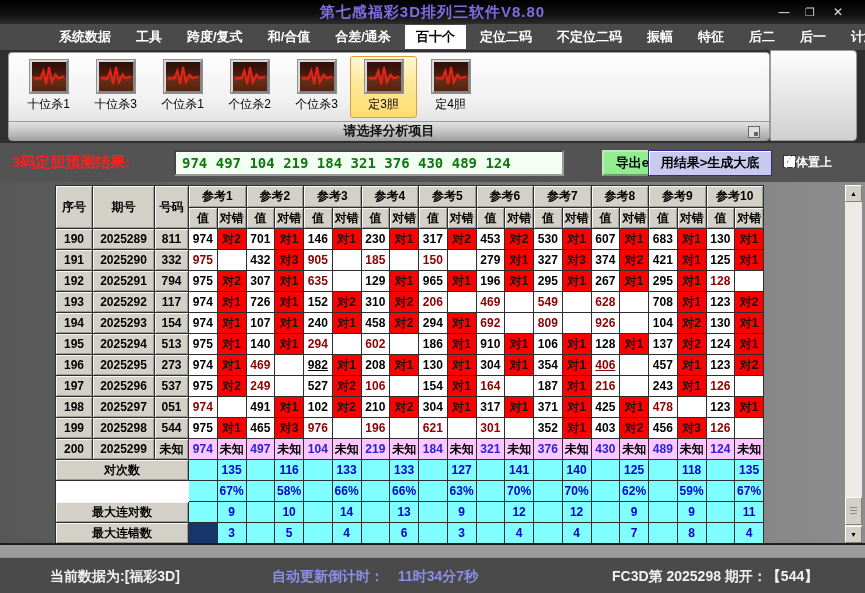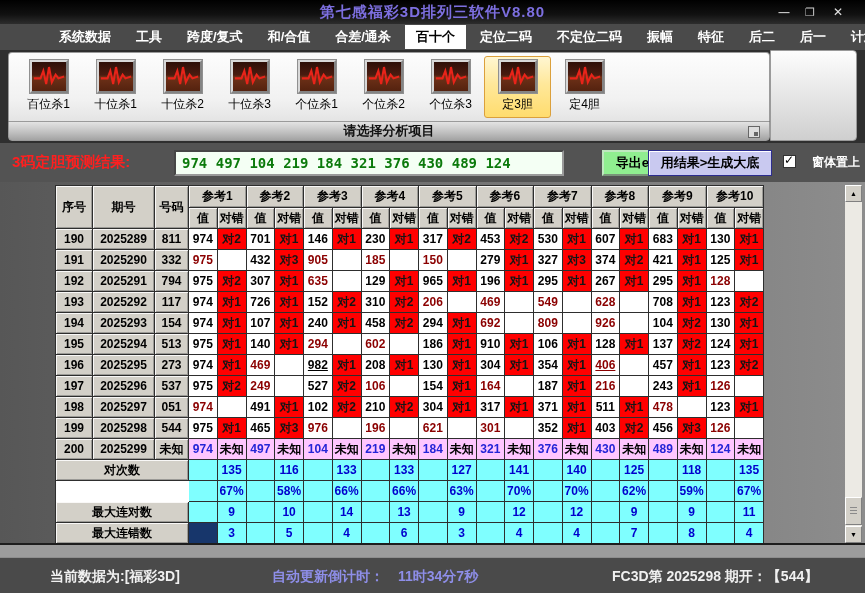--- a/index.html
+++ b/index.html
@@ -62,21 +62,21 @@
     background:#F4FFF4;border:2px inset #9a9a9a;color:var(--input-text);
     font-family:"DejaVu Sans Mono",monospace;font-size:14px;font-weight:bold;padding:0 6px;}
   .btn{position:absolute;top:7px;height:26px;box-sizing:border-box;font-size:13px;font-weight:bold;
     color:#000;text-align:center;line-height:22px;cursor:default;}
   .btn-export{left:602px;width:86px;background:var(--export-button-bg);border:2px outset #bfe8bf;}
   .btn-generate{left:648px;width:124px;background:var(--generate-button-bg);border:1px solid #2d2d8f;
     box-shadow:inset 1px 1px 0 #ffffff;line-height:24px;}
   .chkbox{position:absolute;left:783px;top:12px;width:13px;height:13px;background:#fff;
     border:1px solid #333;box-sizing:border-box;}
   .chkbox.checked::after{content:"✓";position:absolute;left:0px;top:-3px;font-size:12px;font-weight:bold;color:#000;}
-  .chk-label{position:absolute;left:812px;top:11px;color:#fff;font-size:12px;font-weight:bold;}
+  .chk-label{position:absolute;left:784px;top:11px;color:#fff;font-size:12px;font-weight:bold;}
 
   
   .mainarea{position:absolute;left:0;top:182px;width:865px;height:361px;
     background:linear-gradient(90deg,#575757 0%,#6f6f6f 45%,#8d8d8d 100%);}
   .bottom-strip{position:absolute;left:0;top:543px;width:865px;height:14px;background:#9C9C9C;border-top:2px solid #1d1d1d;}
 
   
   .grid-table{position:absolute;left:55px;top:3px;width:708px;display:grid;
     grid-template-columns:37px 62px 34px repeat(20,28.75px);
     grid-template-rows:22px 21px repeat(11,21px) repeat(4,21px);
@@ -146,37 +146,21 @@
 
   <div class="ribbon-band">
     <div class="ribbon-right"></div>
     <div class="ribbon-panel">
         <div class="tool">
           <div class="tool-icon">
             <svg viewBox="0 0 36 30">
               <polyline points="2,17 9,17 12,9 15,23 18,5 21,21 25,13 28,17 34,15" fill="none" stroke="#E8241A" stroke-width="2.2"></polyline>
             </svg>
           </div>
-          <div class="tool-label">百位杀1</div>
-        </div>
-        <div class="tool">
-          <div class="tool-icon">
-            <svg viewBox="0 0 36 30">
-              <polyline points="2,17 9,17 12,9 15,23 18,5 21,21 25,13 28,17 34,15" fill="none" stroke="#E8241A" stroke-width="2.2"></polyline>
-            </svg>
-          </div>
           <div class="tool-label">十位杀1</div>
-        </div>
-        <div class="tool">
-          <div class="tool-icon">
-            <svg viewBox="0 0 36 30">
-              <polyline points="2,17 9,17 12,9 15,23 18,5 21,21 25,13 28,17 34,15" fill="none" stroke="#E8241A" stroke-width="2.2"></polyline>
-            </svg>
-          </div>
-          <div class="tool-label">十位杀2</div>
         </div>
         <div class="tool">
           <div class="tool-icon">
             <svg viewBox="0 0 36 30">
               <polyline points="2,17 9,17 12,9 15,23 18,5 21,21 25,13 28,17 34,15" fill="none" stroke="#E8241A" stroke-width="2.2"></polyline>
             </svg>
           </div>
           <div class="tool-label">十位杀3</div>
         </div>
         <div class="tool">
@@ -464,21 +448,21 @@
         <div class="c white " style="grid-area: 11 / 8 / span 1 / span 1;">102</div>
         <div class="c badge" style="grid-area: 11 / 9 / span 1 / span 1;">对2</div>
         <div class="c white " style="grid-area: 11 / 10 / span 1 / span 1;">210</div>
         <div class="c badge" style="grid-area: 11 / 11 / span 1 / span 1;">对2</div>
         <div class="c white " style="grid-area: 11 / 12 / span 1 / span 1;">304</div>
         <div class="c badge" style="grid-area: 11 / 13 / span 1 / span 1;">对1</div>
         <div class="c white " style="grid-area: 11 / 14 / span 1 / span 1;">317</div>
         <div class="c badge" style="grid-area: 11 / 15 / span 1 / span 1;">对1</div>
         <div class="c white " style="grid-area: 11 / 16 / span 1 / span 1;">371</div>
         <div class="c badge" style="grid-area: 11 / 17 / span 1 / span 1;">对1</div>
-        <div class="c white " style="grid-area: 11 / 18 / span 1 / span 1;">511</div>
+        <div class="c white " style="grid-area: 11 / 18 / span 1 / span 1;">425</div>
         <div class="c badge" style="grid-area: 11 / 19 / span 1 / span 1;">对1</div>
         <div class="c white wrong" style="grid-area: 11 / 20 / span 1 / span 1;">478</div>
         <div class="c white" style="grid-area: 11 / 21 / span 1 / span 1;"></div>
         <div class="c white " style="grid-area: 11 / 22 / span 1 / span 1;">123</div>
         <div class="c badge" style="grid-area: 11 / 23 / span 1 / span 1;">对1</div>
         <div class="c gray" style="grid-area: 12 / 1 / span 1 / span 1;">199</div>
         <div class="c gray" style="grid-area: 12 / 2 / span 1 / span 1;">2025298</div>
         <div class="c gray" style="grid-area: 12 / 3 / span 1 / span 1;">544</div>
         <div class="c white " style="grid-area: 12 / 4 / span 1 / span 1;">975</div>
         <div class="c badge" style="grid-area: 12 / 5 / span 1 / span 1;">对1</div>

